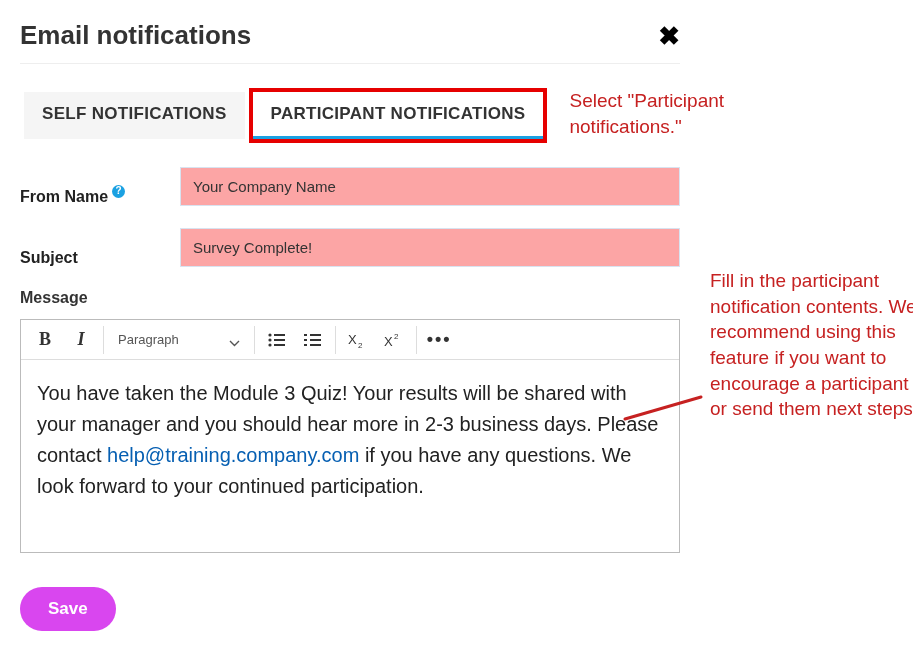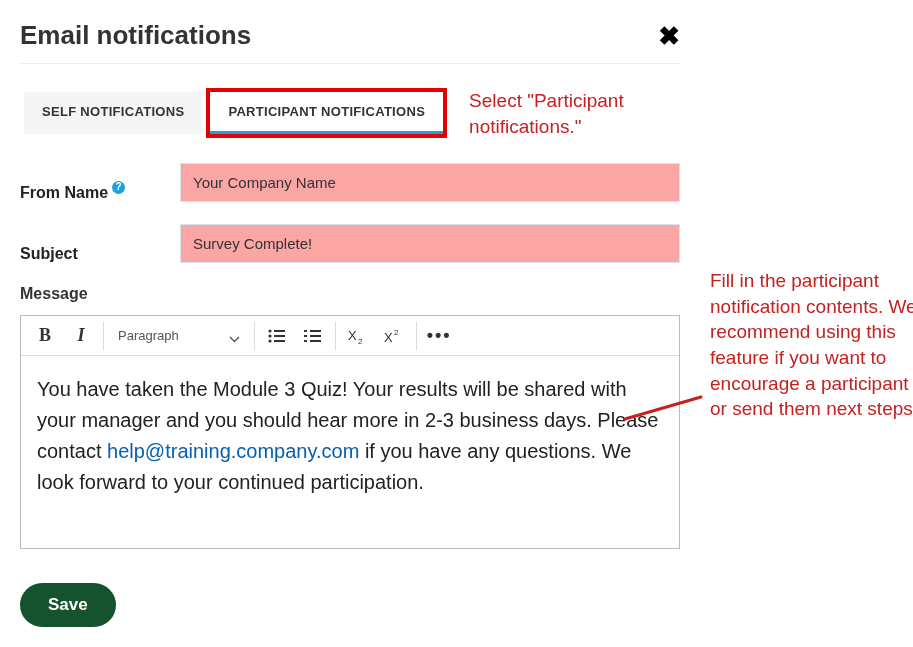--- a/index.html
+++ b/index.html
@@ -47,21 +47,21 @@
       display: flex;
       align-items: flex-start;
       width: 100%;
     }
     .tabs-wrapper {
       display: flex;
       border: 4px solid transparent;
     }
     .tab {
       padding: 12px 18px;
-      font-size: 13px;
+      font-size: 17px;
       font-weight: 700;
       letter-spacing: 0.3px;
       text-transform: uppercase;
       cursor: pointer;
       background: #f5f5f5;
       color: #333;
       border-bottom: 3px solid transparent;
     }
     .tab.active {
       background: #fff;
@@ -197,21 +197,21 @@
     .pointer-line {
       position: absolute;
       left: 603px;
       top: 373px;
       width: 80px;
       height: 30px;
       pointer-events: none;
     }
     .save-btn {
       margin-top: 34px;
-      background: #14532d;
+      background: #d946ef;
       color: #fff;
       border: none;
       padding: 12px 28px;
       font-size: 17px;
       font-weight: 600;
       border-radius: 24px;
       cursor: pointer;
     }
   </style>
 </head>

